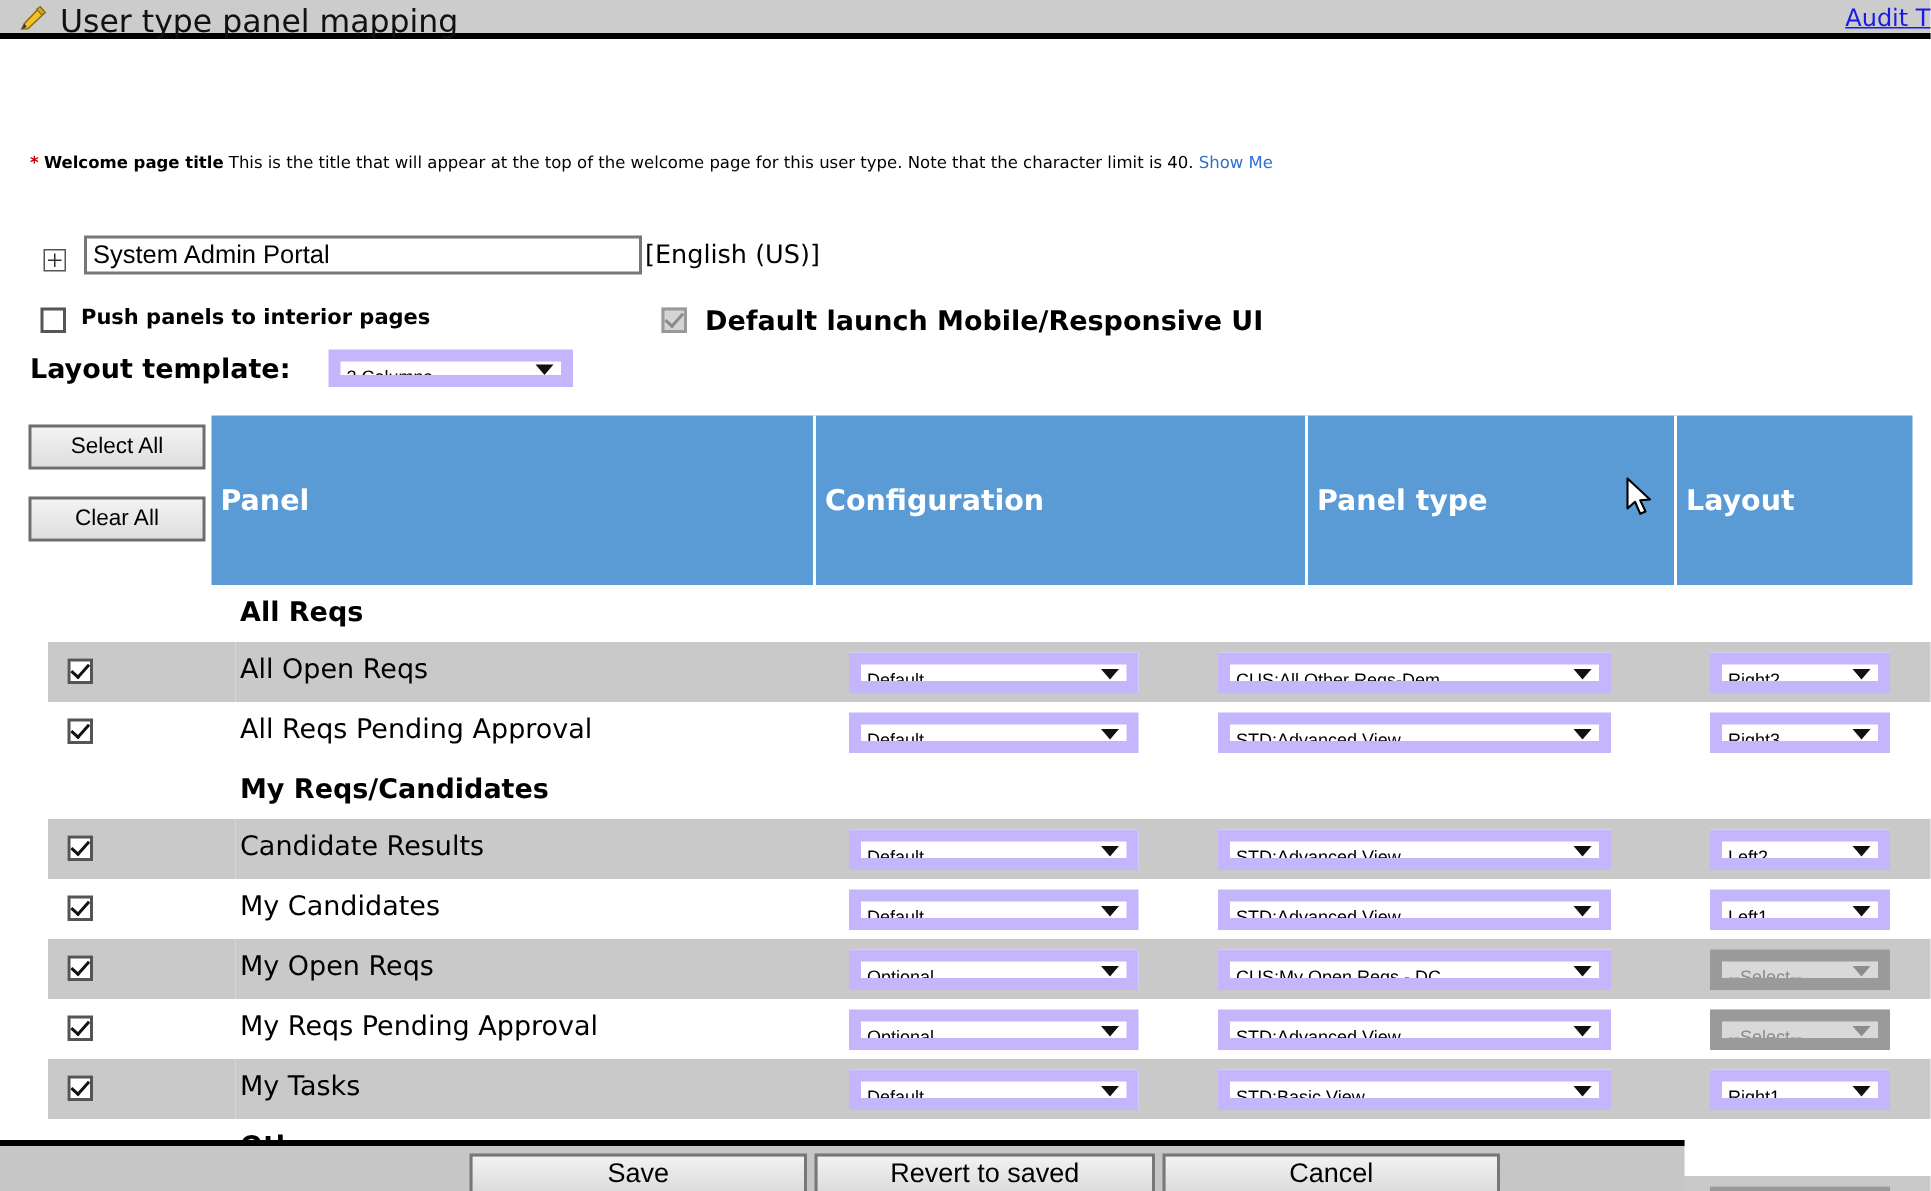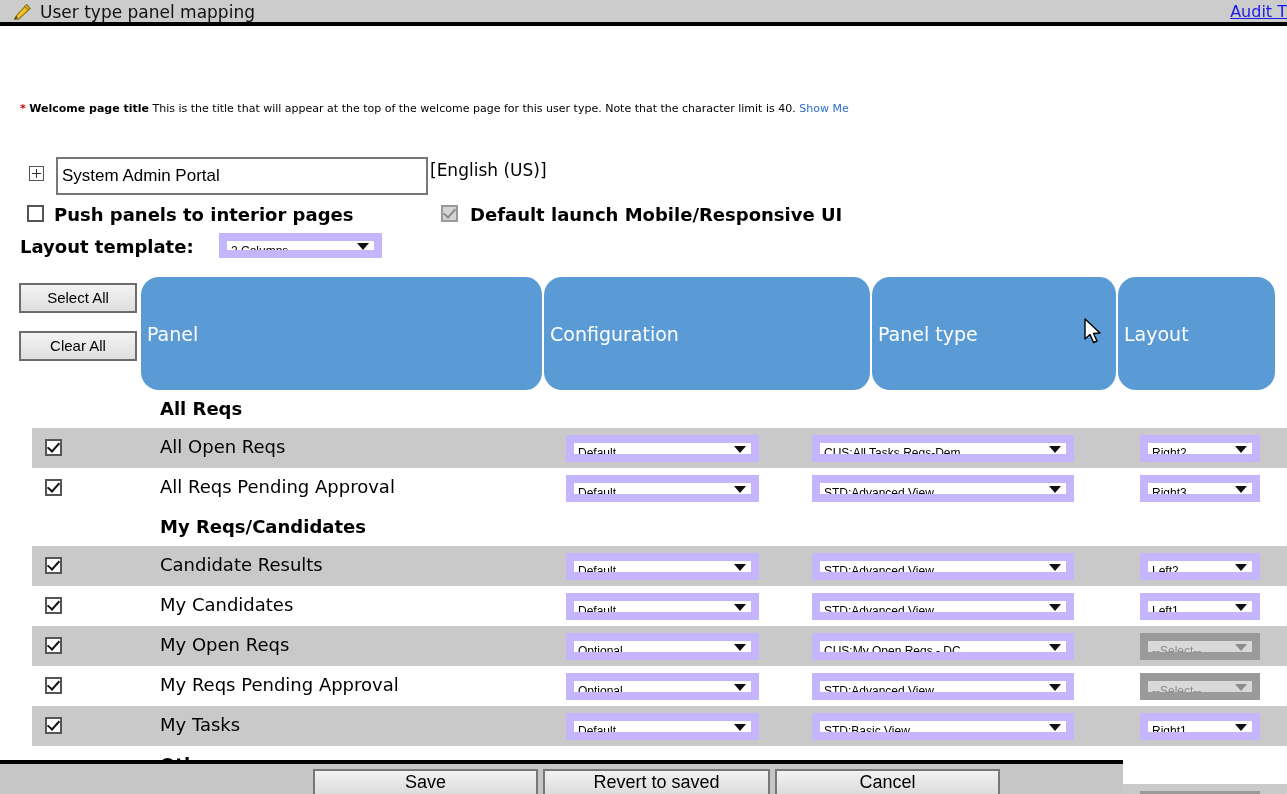--- a/index.html
+++ b/index.html
@@ -22,21 +22,21 @@
     box-sizing: border-box;
   }
   #pencil-icon {
     position: absolute;
     left: 12px; top: 2px;
     width: 22px; height: 22px;
   }
   #titlebar-text {
     position: absolute;
     left: 40px; top: 2px;
-    font-size: 17px;
+    font-size: 21px;
     color: #111111;
     white-space: nowrap;
   }
   #audit-link {
     position: absolute;
     right: 0px; top: 2px;
     font-size: 16px;
     color: #1a1ae6;
     text-decoration: underline;
     white-space: nowrap;
@@ -94,21 +94,21 @@
   #expand-box::after {
     content: "";
     position: absolute;
     left: 6px; top: 2px;
     width: 1px; height: 9px;
     background: #333;
   }
   #title-input {
     position: absolute;
     left: 56px; top: 127px;
-    width: 372px; height: 38px;
+    width: 372px; height: 26px;
     border: 2px solid #777;
     background: #fff;
     font-family: "Liberation Sans", sans-serif;
     font-size: 17px;
     color: #000;
     padding: 0 4px;
     box-sizing: border-box;
   }
   #lang-label {
     position: absolute;
@@ -143,21 +143,21 @@
   }
   .chk.disabled.checked::after { border-color: #8a8a8a; }
 
   #push-chk {
     position: absolute;
     left: 27px; top: 175px;
   }
   #push-label {
     position: absolute;
     left: 54px; top: 174px;
-    font-size: 18px; font-weight: bold; color: #000;
+    font-size: 14px; font-weight: bold; color: #000;
     white-space: nowrap;
   }
   #mobile-chk {
     position: absolute;
     left: 441px; top: 175px;
   }
   #mobile-label {
     position: absolute;
     left: 470px; top: 174px;
     font-size: 18px; font-weight: bold; color: #000;
@@ -232,27 +232,26 @@
     width: 1134px;
   }
   #thead {
     display: flex;
     height: 113px;
   }
   .th {
     background: #5a9bd5;
     color: #ffffff;
     font-size: 19px;
-    font-weight: normal;
+    font-weight: bold;
     display: flex;
     align-items: center;
     padding-left: 6px;
     box-sizing: border-box;
     border-right: 2px solid #ffffff;
-    border-radius: 18px;
   }
   .th:last-child { border-right: none; }
   .col-panel  { width: 403px; }
   .col-ptype  { width: 246px; }
   .col-config { width: 328px; }
   .col-layout { width: 157px; }
 
   
   #rows {
     position: absolute;
@@ -406,21 +405,21 @@
         <div class="stripe-left"></div>
         <div class="stripe-main"></div>
         <span class="pname">All Reqs</span>
       </div>
       <div class="row shaded" style="top: 151px; height: 40px;">
         <div class="stripe-left"></div>
         <div class="stripe-main"></div>
         <span class="chk rowchk checked"></span>
         <span class="pname">All Open Reqs</span>
         <div class="sel ptype-sel"><span>Default</span><span class="arw"></span></div>
-        <div class="sel cfg-sel"><span>CUS:All Tasks Reqs-Dem</span><span class="arw"></span></div>
+        <div class="sel cfg-sel"><span>CUS:All Other Reqs-Dem</span><span class="arw"></span></div>
         <div class="sel lay-sel"><span>Right2</span><span class="arw"></span></div>
       </div>
       <div class="row" style="top: 191px; height: 40px;">
         <div class="stripe-left"></div>
         <div class="stripe-main"></div>
         <span class="chk rowchk checked"></span>
         <span class="pname">All Reqs Pending Approval</span>
         <div class="sel ptype-sel"><span>Default</span><span class="arw"></span></div>
         <div class="sel cfg-sel"><span>STD:Advanced View</span><span class="arw"></span></div>
         <div class="sel lay-sel"><span>Right3</span><span class="arw"></span></div>

